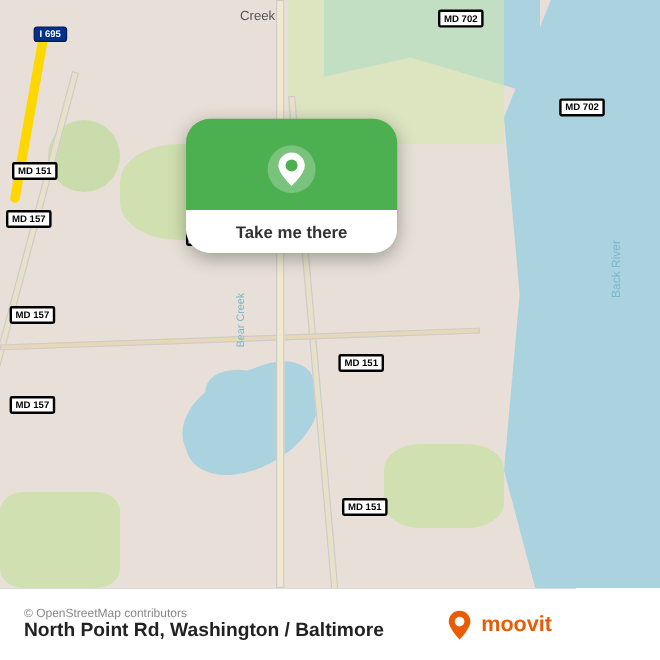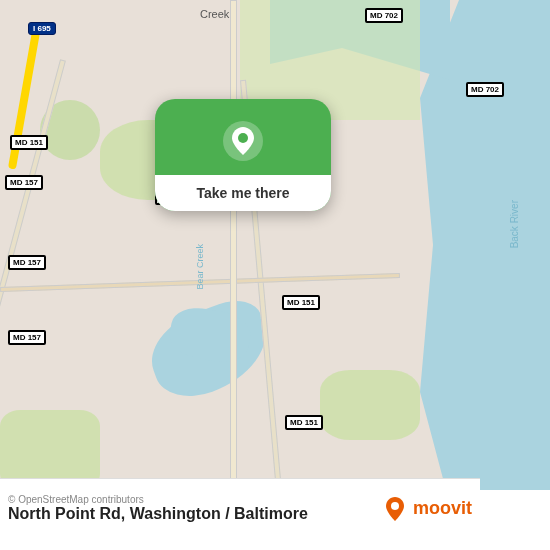--- a/index.html
+++ b/index.html
@@ -251,30 +251,30 @@
       font-size: 14px;
       font-weight: 600;
       color: #333;
       border: none;
       cursor: pointer;
     }
 
     
     #bottom-bar {
       position: absolute;
-      bottom: 12px;
+      bottom: 0;
       left: 0;
       width: 480px;
       height: 60px;
       background: white;
       border-top: 1px solid #ddd;
       display: flex;
       align-items: center;
       justify-content: space-between;
-      padding: 0 8px;
+      padding: 0 20px;
     }
 
     .bottom-left {
       display: flex;
       flex-direction: column;
     }
 
     .copyright-text {
       font-size: 10px;
       color: #888;

